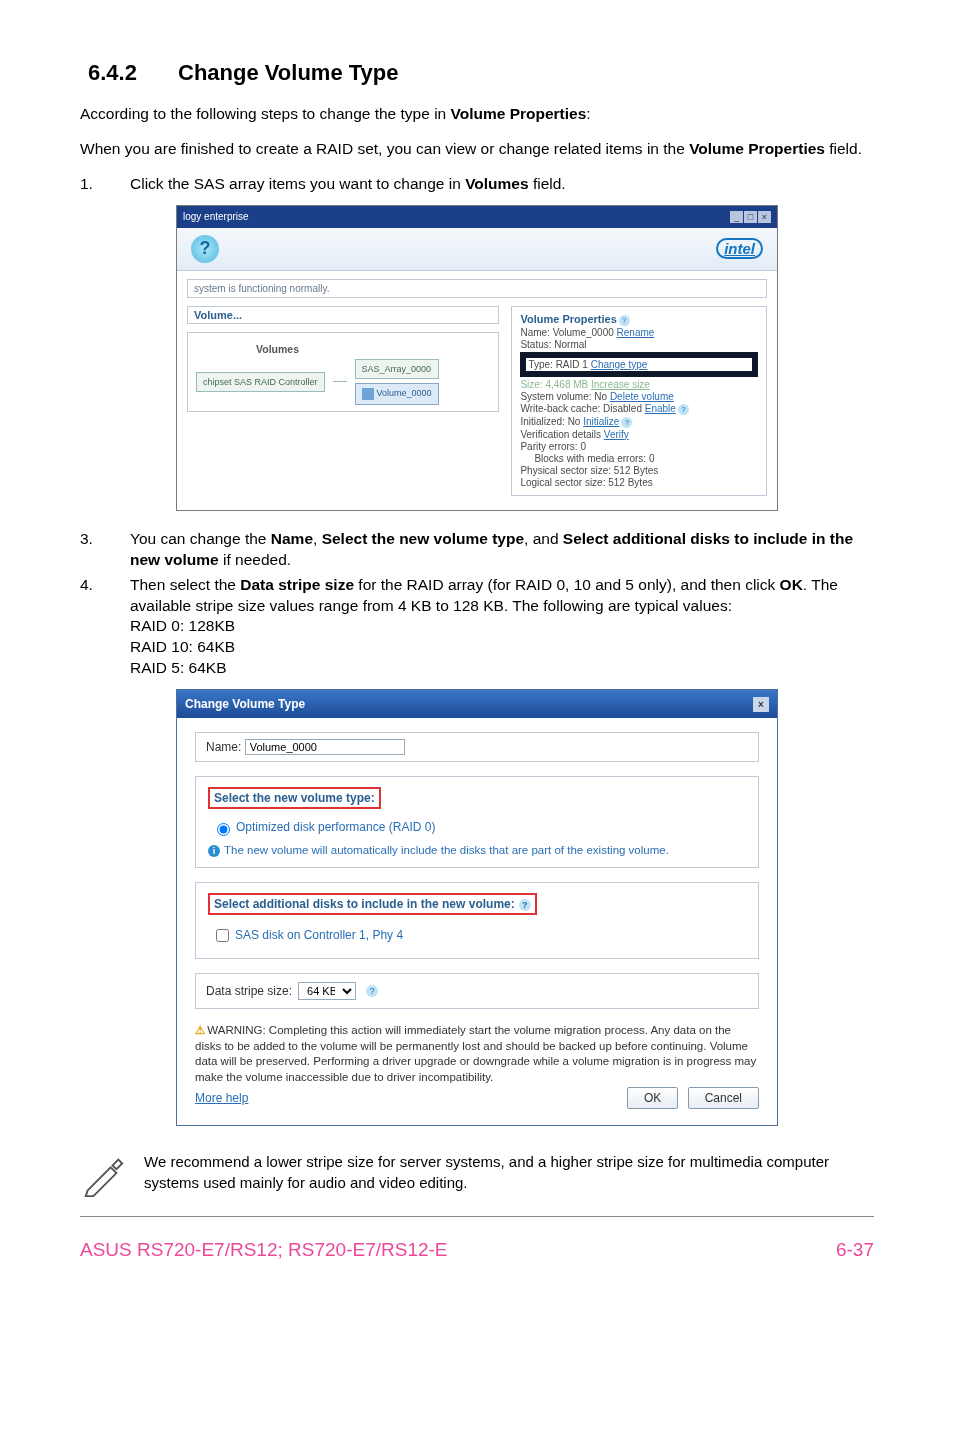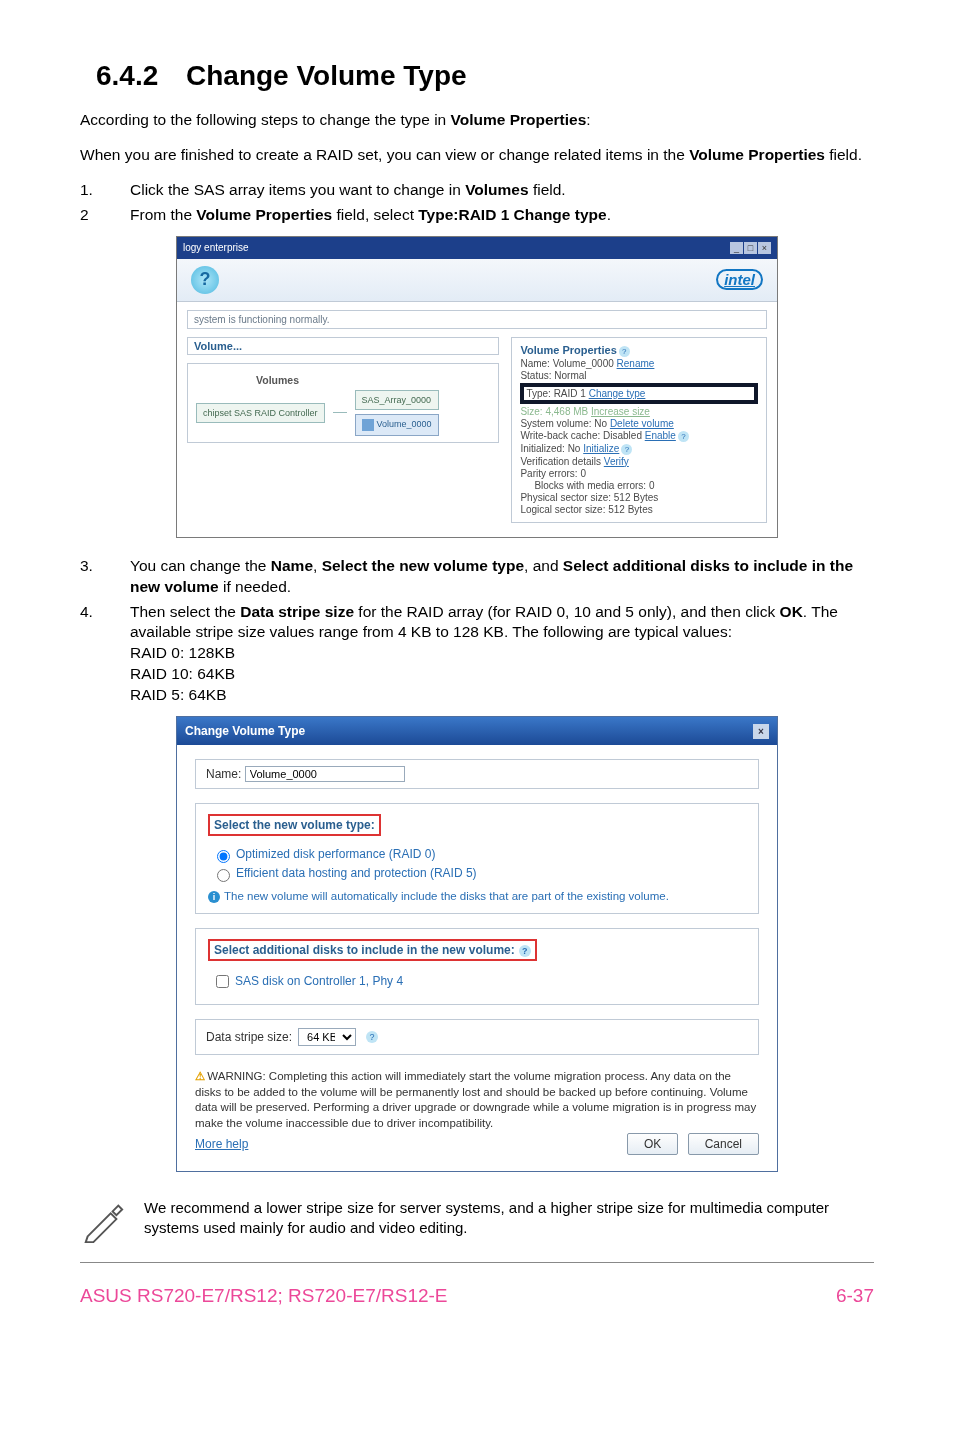--- a/index.html
+++ b/index.html
@@ -8,23 +8,23 @@
     font-family: Arial, Helvetica, sans-serif;
     background: #fff;
     color: #000;
     width: 954px;
   }
   .page {
     padding: 60px 80px 20px 80px;
     box-sizing: border-box;
   }
   h2.section-title {
-    font-size: 28px;
+    font-size: 22px;
     font-weight: bold;
-    margin: 0 0 18px 16px;
+    margin: 0 0 18px 8px;
   }
   h2.section-title .secno { display:inline-block; width:90px; }
   p.body { font-size: 15.5px; line-height: 1.35; margin: 0 0 14px 0; }
   .bold { font-weight: bold; }
   ol.steps { list-style: none; padding: 0; margin: 0 0 10px 0; }
   ol.steps > li { font-size: 15.5px; line-height: 1.35; padding-left: 50px; position: relative; margin-bottom: 4px; }
   ol.steps > li::before { content: attr(data-num); position: absolute; left: 0; top:0; }
   .screenshot-wrap { width: 100%; display:flex; justify-content:center; margin: 6px 0 18px 0; }
 
   
@@ -39,21 +39,21 @@
   .shot1 .left { width:55%; }
   .shot1 .right { width:45%; }
   .shot1 .panel { border:1px solid #c0cad6; padding:6px 8px; font-size:10px; color:#4a4a4a; }
   .shot1 .panel + .panel { margin-top:8px; }
   .shot1 .hdr { color:#2a5f8f; font-weight:bold; font-size:11px; }
   .shot1 .subhdr { color:#555; font-size:10.5px; font-weight:bold; margin:4px 0 2px 60px;}
   .shot1 .diagram { margin-top:4px; display:flex; align-items:center; gap:8px;}
   .shot1 .ctrlbox{ border:1px solid #9bb; background:#eef5f0; font-size:9px; padding:4px 6px; color:#456b52;}
   .shot1 .volbox{ border:1px solid #8aa6c6; background:#dce9f7; font-size:9px; padding:4px 6px; color:#2a5f8f; position:relative;}
   .shot1 .volbox .disk{ width:12px;height:12px;background:#6fa3d6;display:inline-block;margin-right:3px;vertical-align:middle;}
-  .shot1 .redbox { border:4px solid #0f172a; padding:1px 2px; margin:2px 0; display:block;}
+  .shot1 .redbox { border:6px solid #0f172a; padding:1px 2px; margin:2px 0; display:block;}
   .shot1 .right .line { margin:1px 0; }
   .shot1 .right a{ color:#2a6fb5; text-decoration:underline; }
   .shot1 .right .help{ display:inline-block; width:11px;height:11px;border-radius:50%;background:#bfe4f5;color:#2a6fb5;font-size:8px;text-align:center;line-height:11px;margin-left:2px;}
 
   
   .shot2 { width:600px; border:1px solid #4f6f9f; background:#fff; }
   .shot2 .dlg-title { height:22px; background:linear-gradient(#3a77c8,#1c4a96); color:#fff; font-size:12px; font-weight:bold; padding:3px 8px; display:flex;justify-content:space-between;align-items:center;}
   .shot2 .dlg-title .x{ width:16px;height:15px;background:#c9d7ea;color:#334;font-size:10px;text-align:center;line-height:15px;}
   .shot2 .dlg-body { padding:14px 18px 16px 18px; font-size:12px; color:#333;}
   .shot2 .namebox { border:1px solid #c0cad6; padding:6px 10px; margin-bottom:14px;}
@@ -92,23 +92,20 @@
   </p>
 
   <p class="body">
     <span>When you are finished to create a RAID set, you can view or change related items in the </span><span class="bold">Volume Properties</span><span> field.</span>
   </p>
 
   <ol class="steps">
     <li data-num="1.">
       <span>Click the SAS array items you want to change in </span><span class="bold">Volumes</span><span> field.</span>
     </li>
-    <li data-num="2">
-      <span>From the </span><span class="bold">Volume Properties</span><span> field, select </span><span class="bold">Type:RAID 1 Change type</span><span>.</span>
-    </li>
   </ol>
 
   <div class="screenshot-wrap">
     <div class="shot1">
       <div class="titlebar">
         <span>logy enterprise</span>
         <span class="winbtns"><span>_</span><span>□</span><span>×</span></span>
       </div>
       <div class="banner">
         <span class="qicon">?</span>
@@ -175,21 +172,20 @@
       </div>
       <div class="dlg-body">
         <div class="namebox">
           <span>Name:</span>
           <input type="text" value="Volume_0000" style="">
         </div>
 
         <div class="group">
           <span class="group-redhdr">Select the new volume type:</span>
           <div class="radio-row"><input type="radio" checked="" style=""><span>Optimized disk performance (RAID 0)</span></div>
-          <div class="radio-row"><input type="radio" style=""><span>Efficient data hosting and protection (RAID 5)</span></div>
           <div class="info"><span class="i">i</span><span>The new volume will automatically include the disks that are part of the existing volume.</span></div>
         </div>
 
         <div class="group">
           <span class="group-redhdr"><span>Select additional disks to include in the new volume:</span><span class="help">?</span></span>
           <div class="chk-row"><input type="checkbox" style=""><span>SAS disk on Controller 1, Phy 4</span></div>
         </div>
 
         <div class="stripe">
           <span>Data stripe size:</span>

